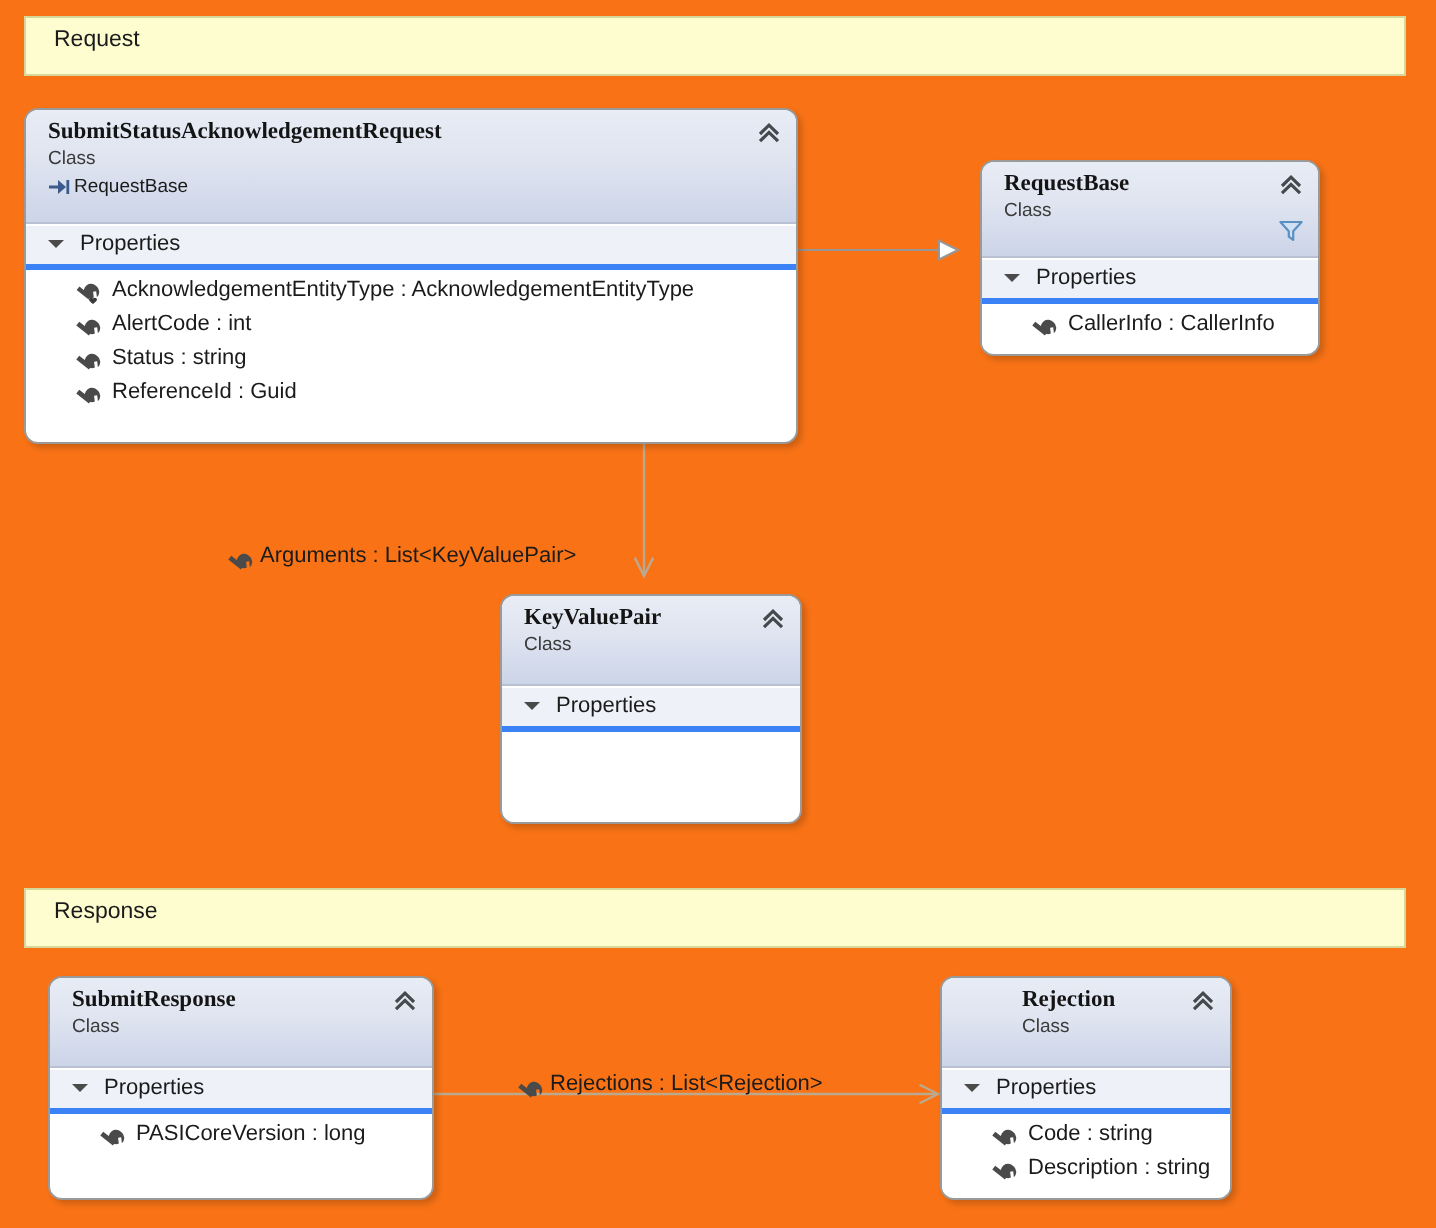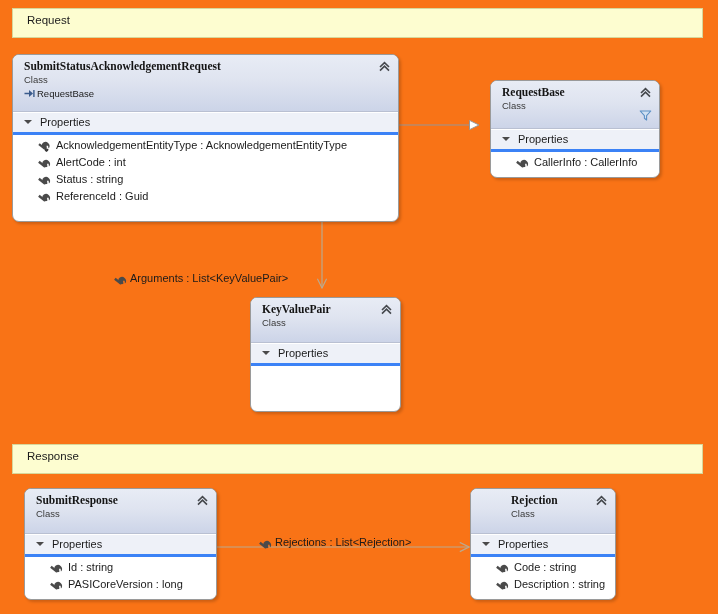--- a/index.html
+++ b/index.html
@@ -324,29 +324,20 @@
     </div>
 
     <div class="members">
       <div class="member">
         <span class="wrench">
           <svg width="14" height="14" viewBox="0 0 14 14">
             <path d="M9.6,1.2 a3.6,3.6 0 1 0 2.6,5.3 l-2.1,-2.1 1.1,-1.1 2.1,2.1 a3.6,3.6 0 0 0 -3.7,-4.2 z" fill="#4a4a4a" transform="translate(-1,1) rotate(38 7 7)"></path>
             <rect x="1.2" y="7" width="8" height="2.4" fill="#4a4a4a" transform="rotate(38 5 8)"></rect>
           </svg>
         </span>
-        <span>Id : string</span>
-      </div>
-      <div class="member">
-        <span class="wrench">
-          <svg width="14" height="14" viewBox="0 0 14 14">
-            <path d="M9.6,1.2 a3.6,3.6 0 1 0 2.6,5.3 l-2.1,-2.1 1.1,-1.1 2.1,2.1 a3.6,3.6 0 0 0 -3.7,-4.2 z" fill="#4a4a4a" transform="translate(-1,1) rotate(38 7 7)"></path>
-            <rect x="1.2" y="7" width="8" height="2.4" fill="#4a4a4a" transform="rotate(38 5 8)"></rect>
-          </svg>
-        </span>
         <span>PASICoreVersion : long</span>
       </div>
     </div>
   </div>
 
   <div class="class-shape" style="left:470px; top:488px; width:146px; height:112px;">
 
     <div class="class-header" style="height:45px;padding-left:40px;">
       <div class="class-title">Rejection</div>
       <div class="class-stereotype">Class</div>

